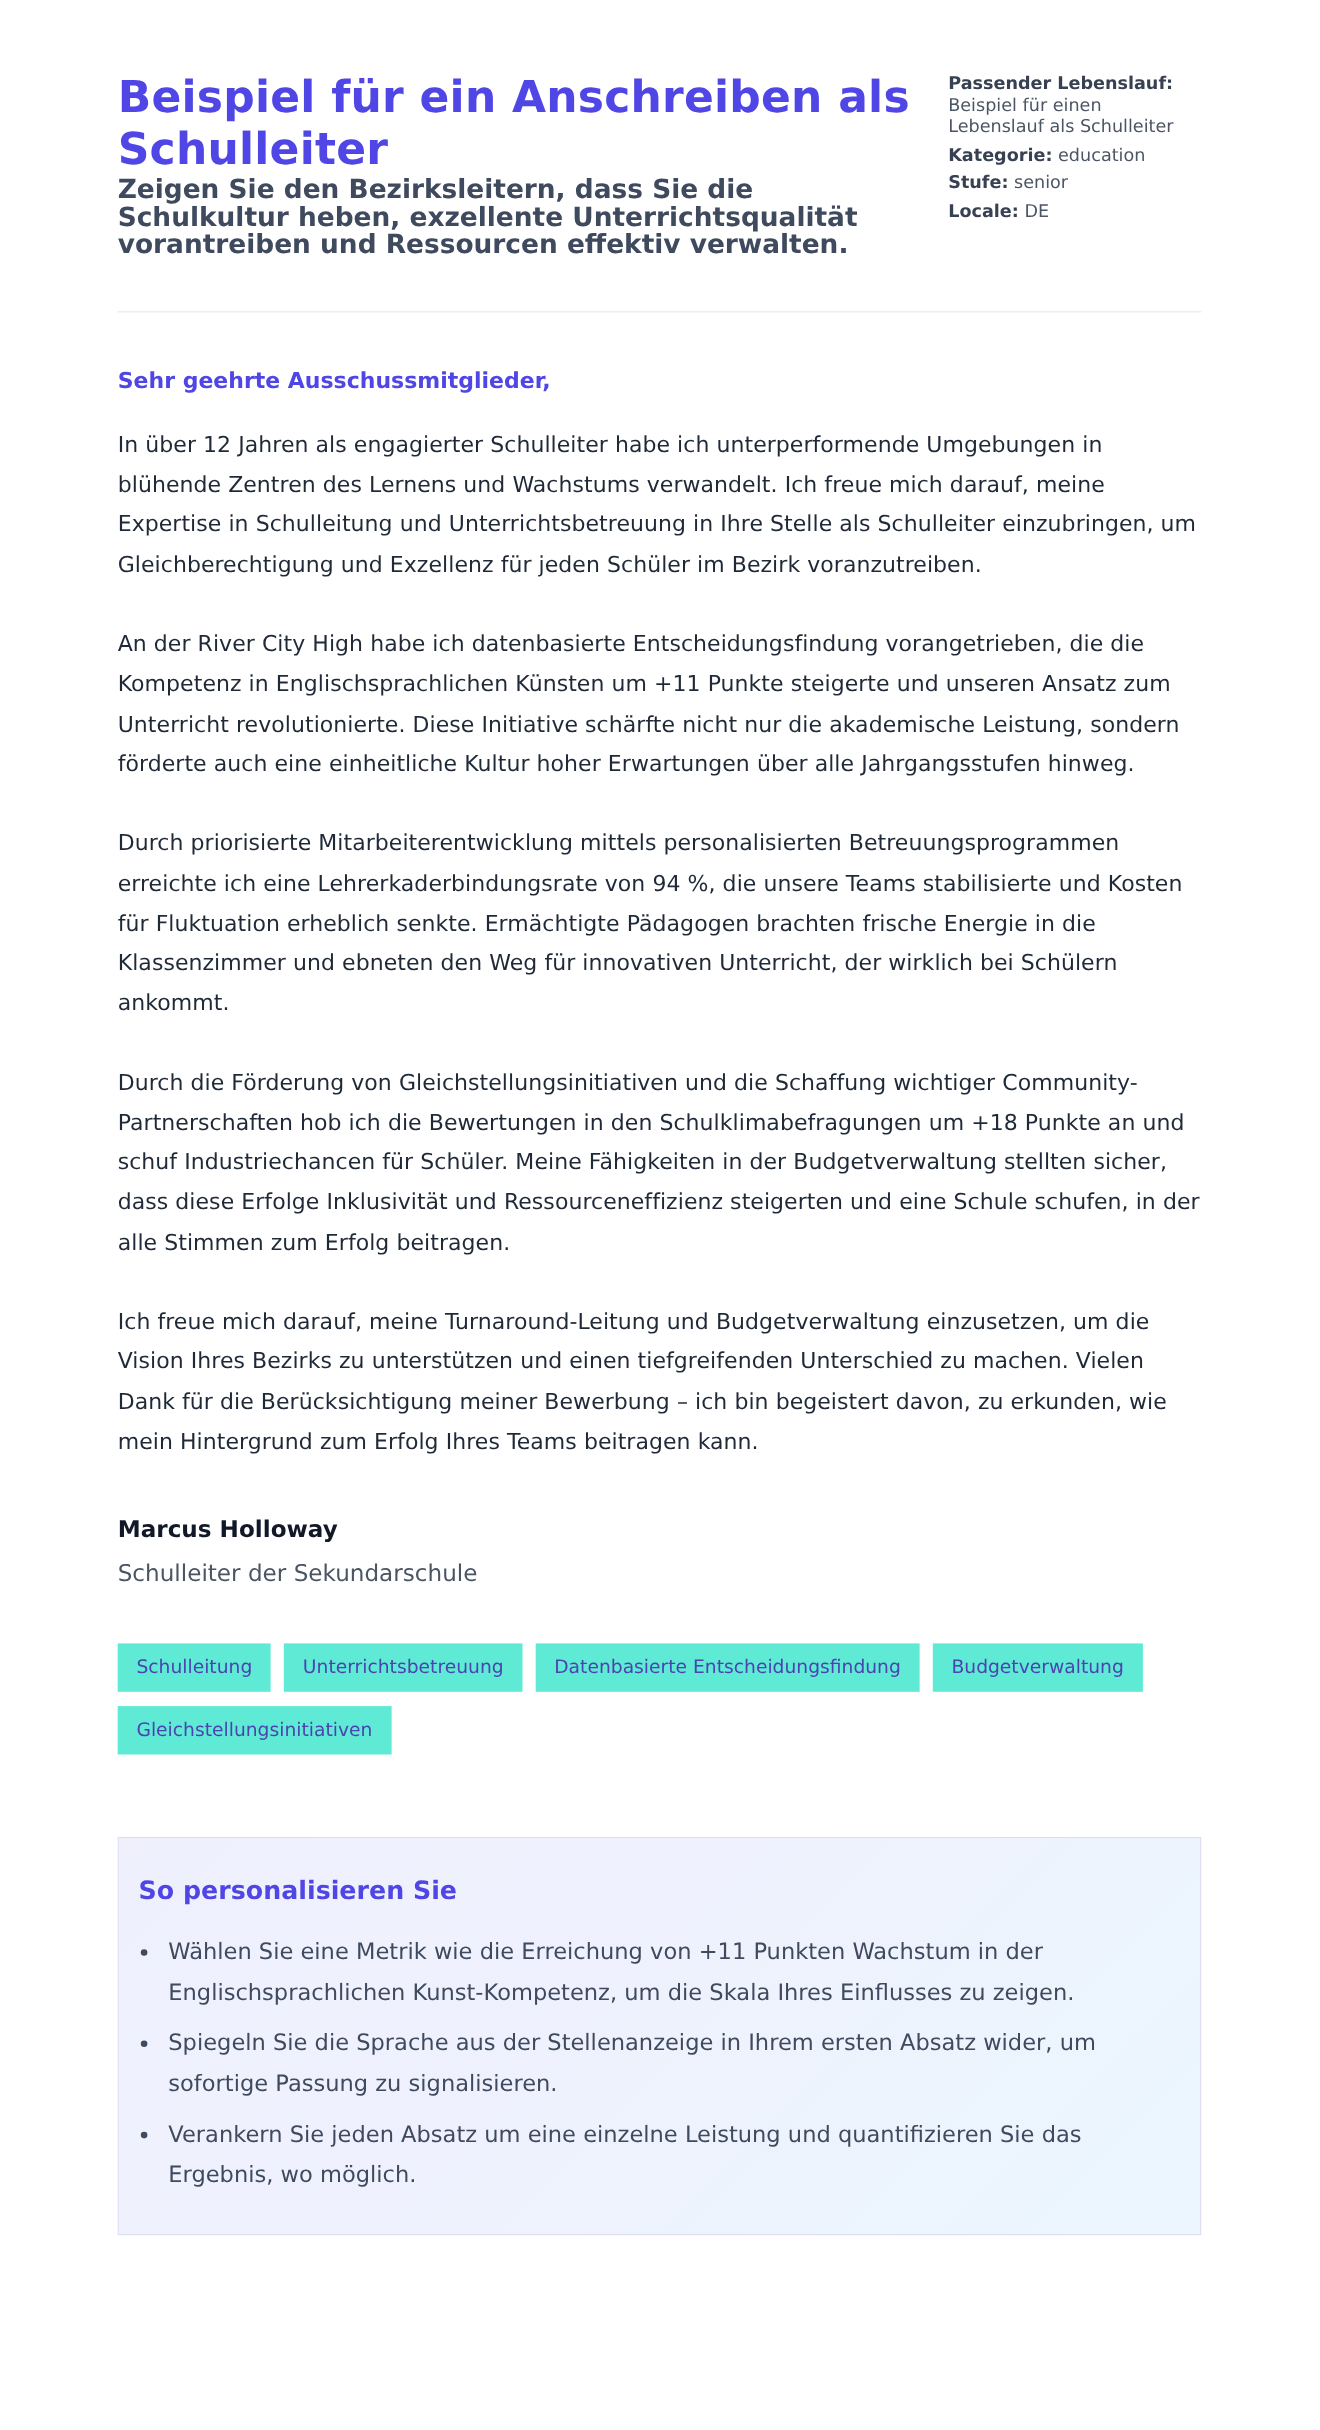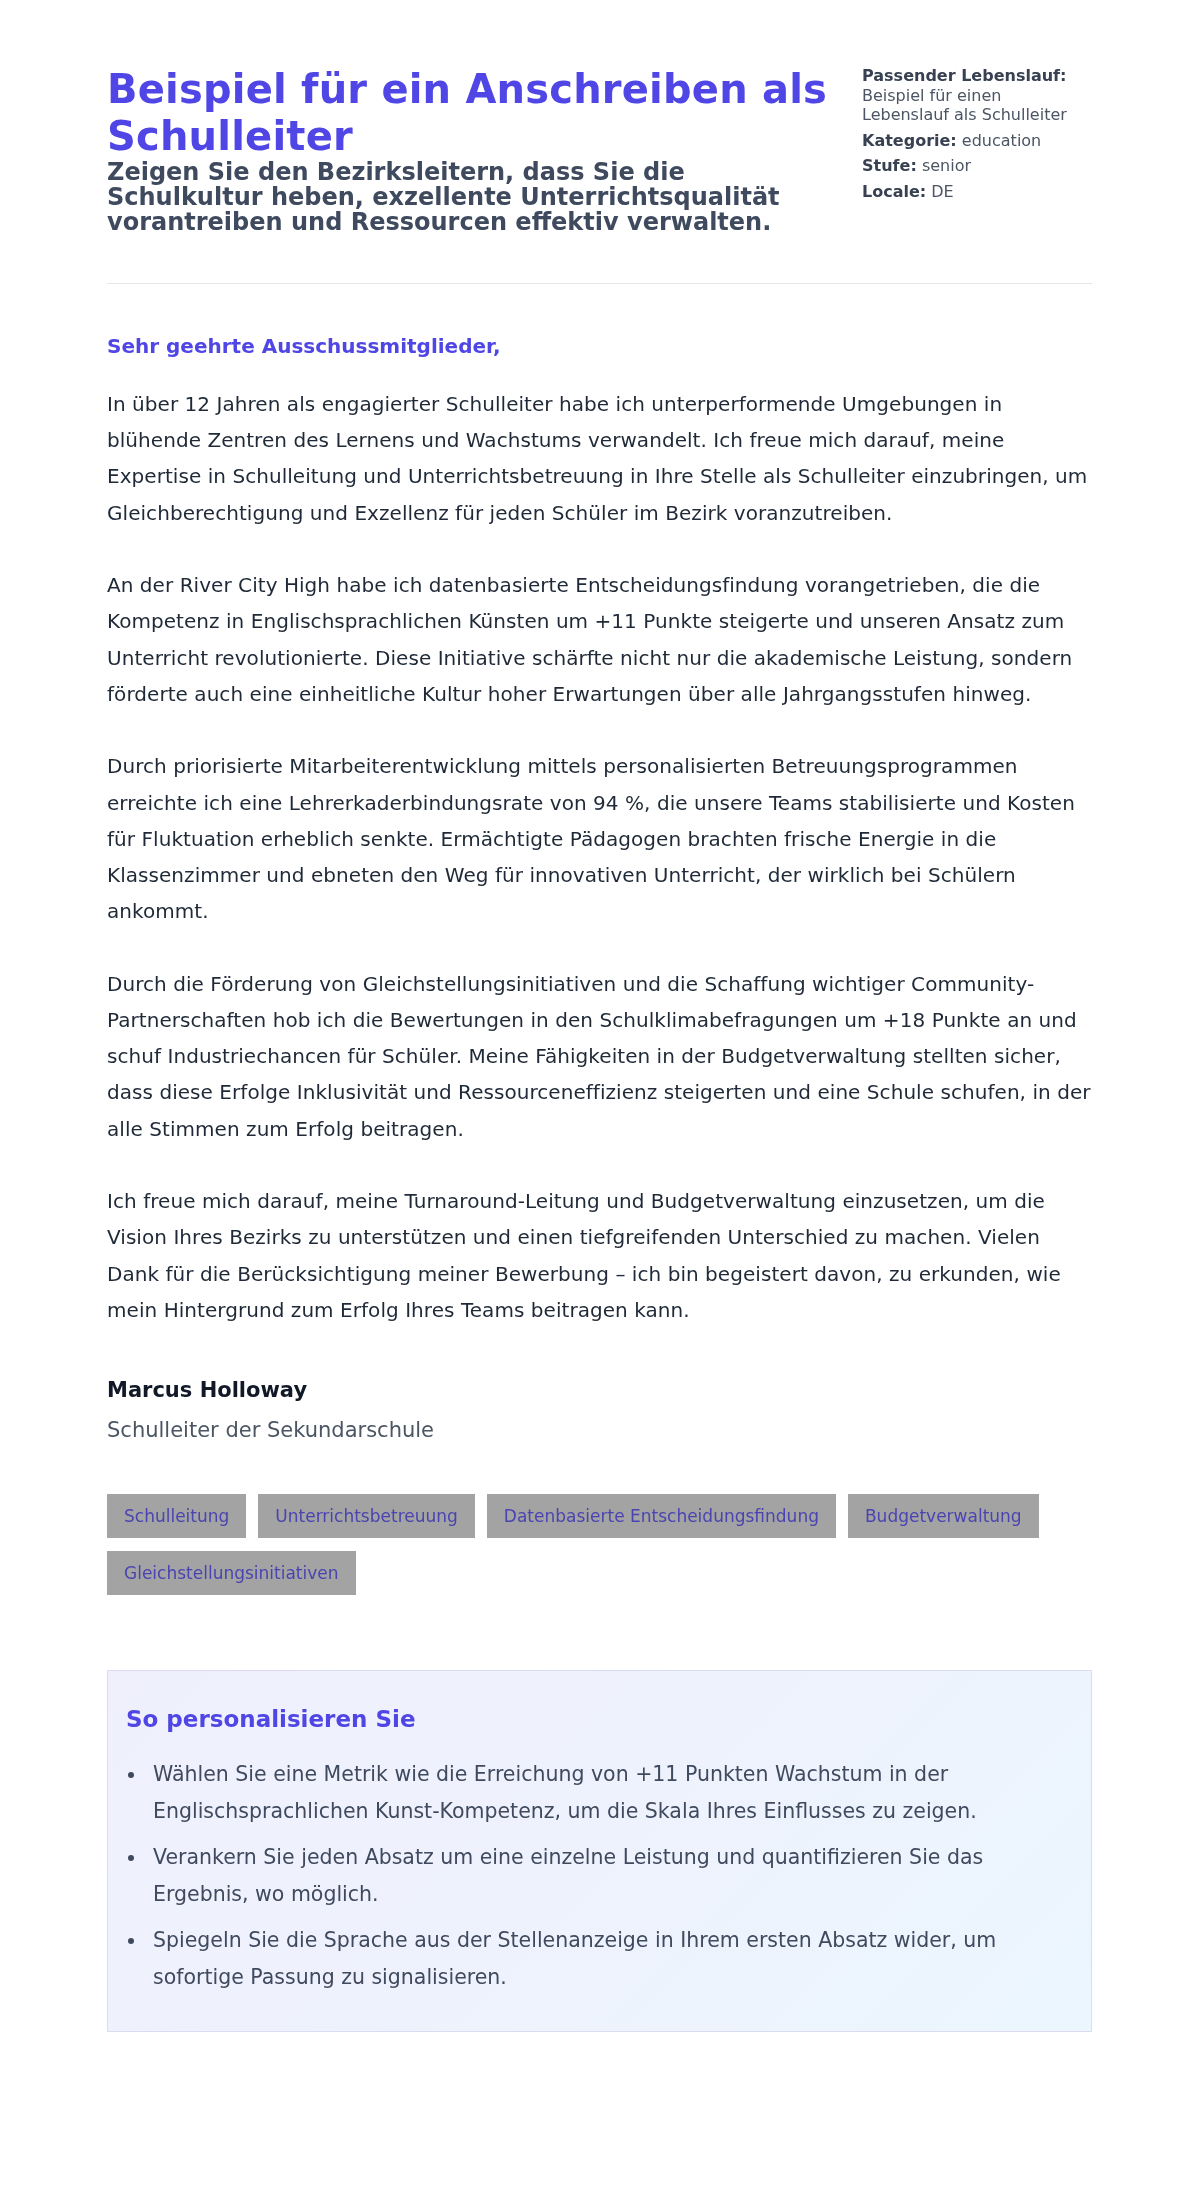--- a/index.html
+++ b/index.html
@@ -79,21 +79,21 @@
     line-height: 28px;
     margin-top: 12px;
   }
   .tags {
     margin-top: 50px;
     display: flex;
     flex-wrap: wrap;
     gap: 13px 12px;
   }
   .tag {
-    background: #a3a3a3;
+    background: #5eead4;
     color: #4b44b0;
     font-size: 17px;
     height: 44px;
     line-height: 44px;
     padding: 0 17px;
     cursor: pointer;
   }
   .tips {
     margin-top: 75px;
     border: 1.5px solid #dcdcf0;
@@ -184,22 +184,22 @@
 
   <aside class="tips">
     <h3 class="tips-title">So personalisieren Sie</h3>
     <ul>
       <li>
         <span class="bullet"></span>
         <span>Wählen Sie eine Metrik wie die Erreichung von +11 Punkten Wachstum in der Englischsprachlichen Kunst-Kompetenz, um die Skala Ihres Einflusses zu zeigen.</span>
       </li>
       <li>
         <span class="bullet"></span>
-        <span>Verankern Sie jeden Absatz um eine einzelne Leistung und quantifizieren Sie das Ergebnis, wo möglich.</span>
+        <span>Spiegeln Sie die Sprache aus der Stellenanzeige in Ihrem ersten Absatz wider, um sofortige Passung zu signalisieren.</span>
       </li>
       <li>
         <span class="bullet"></span>
-        <span>Spiegeln Sie die Sprache aus der Stellenanzeige in Ihrem ersten Absatz wider, um sofortige Passung zu signalisieren.</span>
+        <span>Verankern Sie jeden Absatz um eine einzelne Leistung und quantifizieren Sie das Ergebnis, wo möglich.</span>
       </li>
     </ul>
   </aside>
 
 </div>
 
 </body></html>

